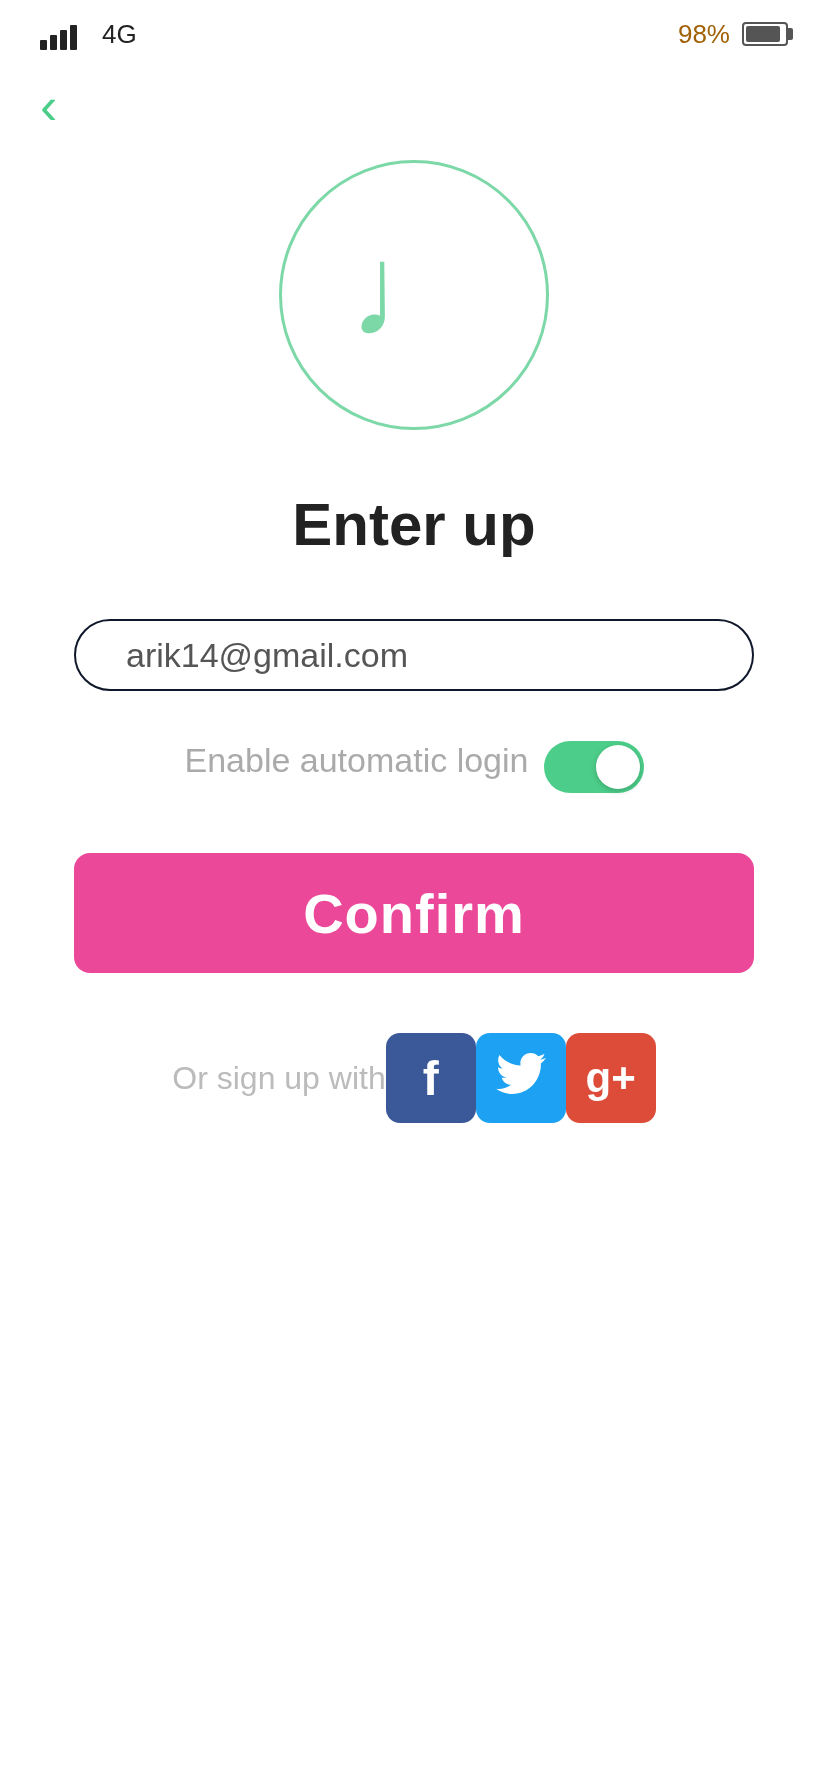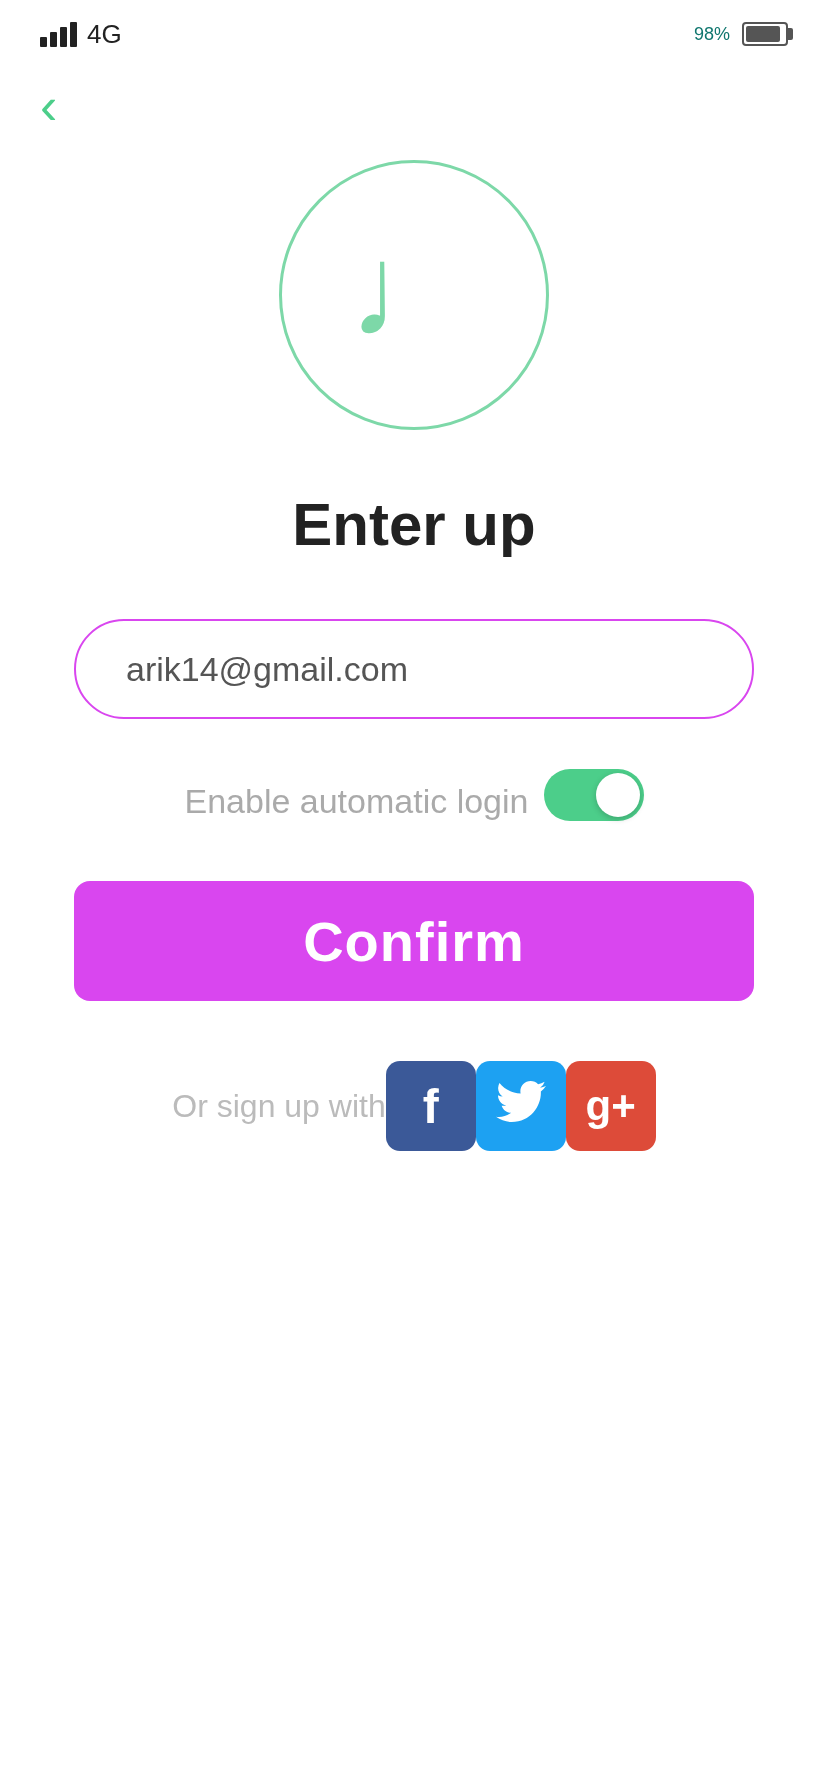--- a/index.html
+++ b/index.html
@@ -18,22 +18,21 @@
     .status-bar {
       display: flex;
       justify-content: space-between;
       align-items: center;
       padding: 18px 40px 10px 40px;
       height: 60px;
     }
 
     .status-left {
       display: flex;
-      align-items: center;
-      gap: 10px;
+      gap: 25px;
     }
 
     .signal-bars {
       display: flex;
       align-items: flex-end;
       gap: 3px;
     }
 
     .signal-bars span {
       background: #222;
@@ -52,22 +51,22 @@
       color: #222;
     }
 
     .status-right {
       display: flex;
       align-items: center;
       gap: 12px;
     }
 
     .battery-pct {
-      font-size: 18px;
-      color: #0f766e;
+      font-size: 26px;
+      color: #a16207;
     }
 
     .battery-icon {
       width: 46px;
       height: 24px;
       border: 2px solid #555;
       border-radius: 4px;
       position: relative;
       display: flex;
       align-items: center;
@@ -148,22 +147,22 @@
       gap: 30px;
     }
 
     .input-wrapper {
       position: relative;
       width: 100%;
     }
 
     .input-field {
       width: 100%;
-      height: 100px;
-      border: 2px solid #d946ef;
+      height: 72px;
+      border: 2px solid #0f172a;
       border-radius: 50px;
       padding: 0 100px 0 50px;
       font-size: 34px;
       color: #555;
       background: #fff;
       outline: none;
     }
 
     .input-field::placeholder {
       color: #aaa;
@@ -175,21 +174,21 @@
       top: 50%;
       transform: translateY(-50%);
       color: #999;
       font-size: 32px;
       cursor: pointer;
     }
 
     
     .toggle-row {
       display: flex;
-      align-items: flex-end;
+      align-items: flex-start;
       justify-content: center;
       gap: 15px;
       margin-top: 20px;
     }
 
     .toggle-label {
       font-size: 34px;
       color: #aaa;
     }
 
@@ -211,21 +210,21 @@
       border-radius: 50%;
       position: absolute;
       right: 4px;
       box-shadow: 0 2px 6px rgba(0,0,0,0.2);
     }
 
     
     .confirm-btn {
       width: 680px;
       height: 120px;
-      background: #d946ef;
+      background: #ec4899;
       border: none;
       border-radius: 16px;
       color: #fff;
       font-size: 56px;
       font-weight: 600;
       cursor: pointer;
       margin-top: 30px;
       letter-spacing: 1px;
     }
 

